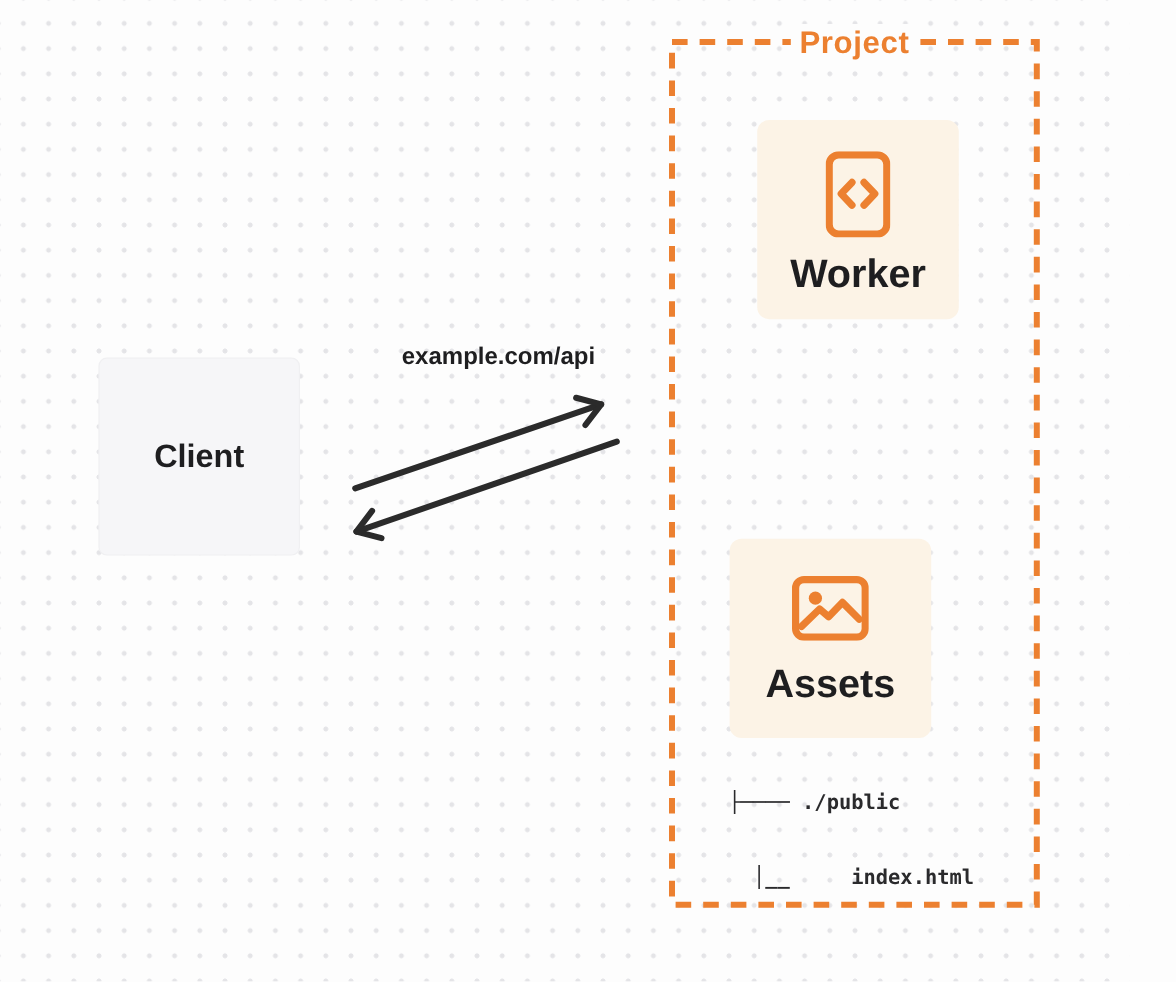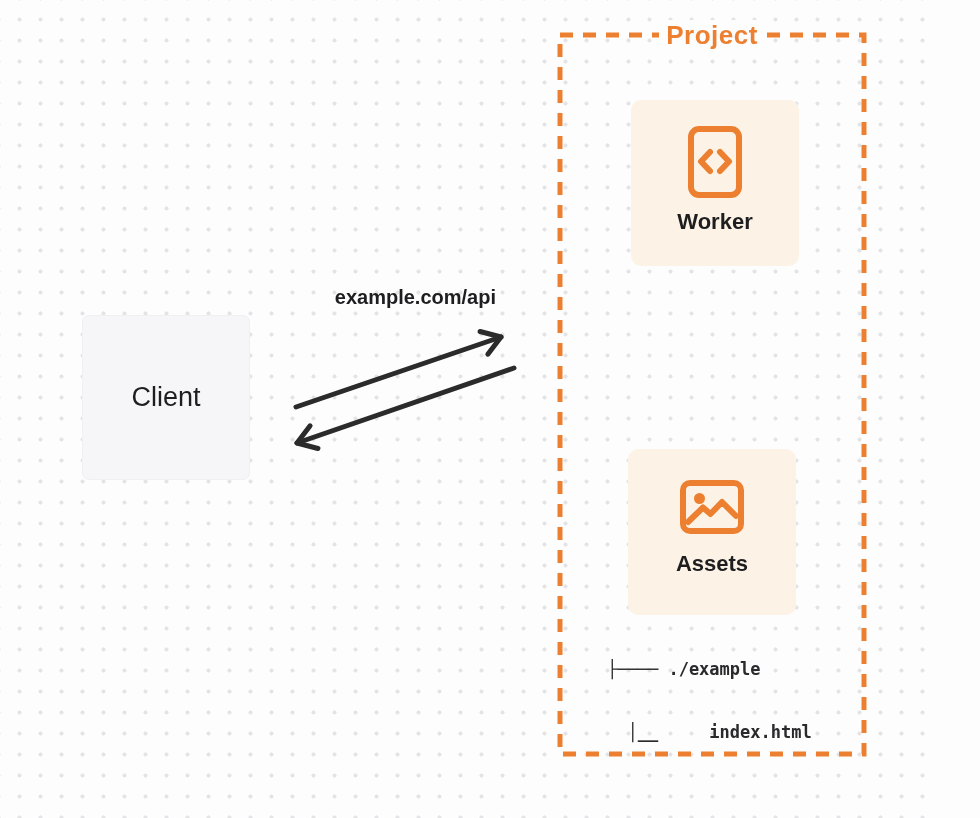--- a/index.html
+++ b/index.html
@@ -37,32 +37,32 @@
     background: #FDFDFD;
     padding: 0 7px;
     font-size: 26px;
     font-weight: bold;
     letter-spacing: 0.5px;
     color: #EC8030;
   }
   .client-box {
     position: absolute;
     left: 82px;
-    top: 315px;
+    top: 298px;
     width: 168px;
     height: 165px;
     background: #F6F6F8;
     border: 1px solid #F0F0F2;
     border-radius: 7px;
     box-sizing: border-box;
     display: flex;
     align-items: center;
     justify-content: center;
     font-size: 27px;
-    font-weight: normal;
+    font-weight: bold;
     color: #1E1E20;
   }
   .request-label {
     position: absolute;
     left: 286px;
     top: 286px;
     width: 210px;
     text-align: right;
     font-size: 20px;
     font-weight: bold;
@@ -71,25 +71,25 @@
   .card {
     position: absolute;
     width: 168px;
     background: #FCF3E6;
     border-radius: 10px;
     display: flex;
     flex-direction: column;
     align-items: center;
   }
   .card-worker { left: 631px; top: 100px; height: 166px; }
-  .card-assets { left: 628px; top: 449px; height: 166px; }
+  .card-assets { left: 608px; top: 449px; height: 166px; }
   .card-worker .icon { margin-top: 26px; }
   .card-assets .icon { margin-top: 31px; }
   .card-label {
-    font-size: 22px;
+    font-size: 33px;
     font-weight: bold;
     color: #1E1E20;
   }
   .card-worker .card-label { margin-top: 11px; }
   .card-assets .card-label { margin-top: 17px; }
   .file-tree {
     position: absolute;
     left: 607px;
     top: 617px;
     font-family: "DejaVu Sans Mono", monospace;
@@ -138,18 +138,18 @@
   <div class="card card-assets">
     <svg class="icon" width="64" height="54" viewBox="0 0 64 54" xmlns="http://www.w3.org/2000/svg">
       <rect x="3" y="3" width="58" height="48" rx="7" fill="none" stroke="#EC8030" stroke-width="6"></rect>
       <circle cx="19.5" cy="18.5" r="5.5" fill="#EC8030"></circle>
       <path d="M8,42 L23,27.5 L30.5,34 L42,22 L56,36" fill="none" stroke="#EC8030" stroke-width="6" stroke-linecap="round" stroke-linejoin="round"></path>
     </svg>
     <div class="card-label">Assets</div>
   </div>
 
   <div class="file-tree">
-    <div>├──── ./example</div>
+    <div>├──── ./public</div>
     <div>  │__     index.html</div>
     
   </div>
 
 </div>
 
 </body></html>

